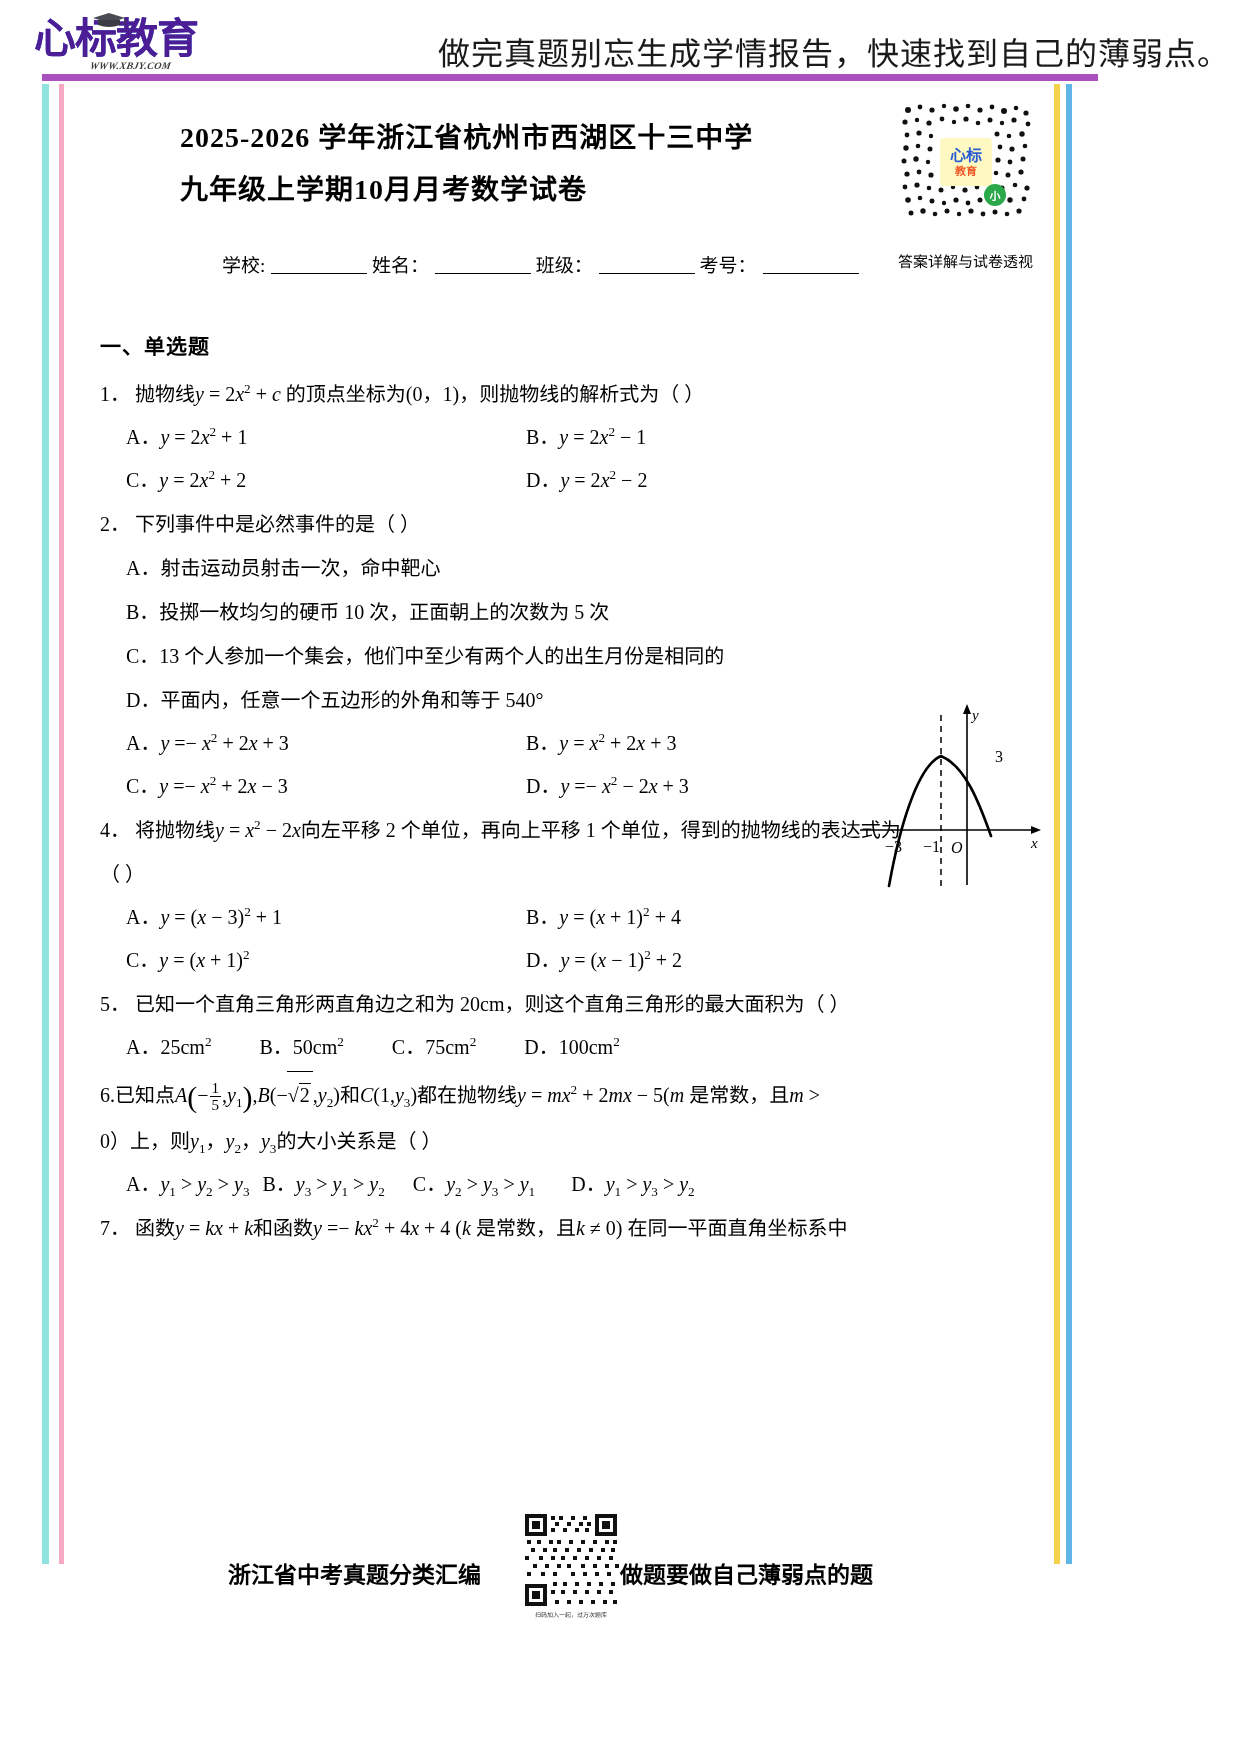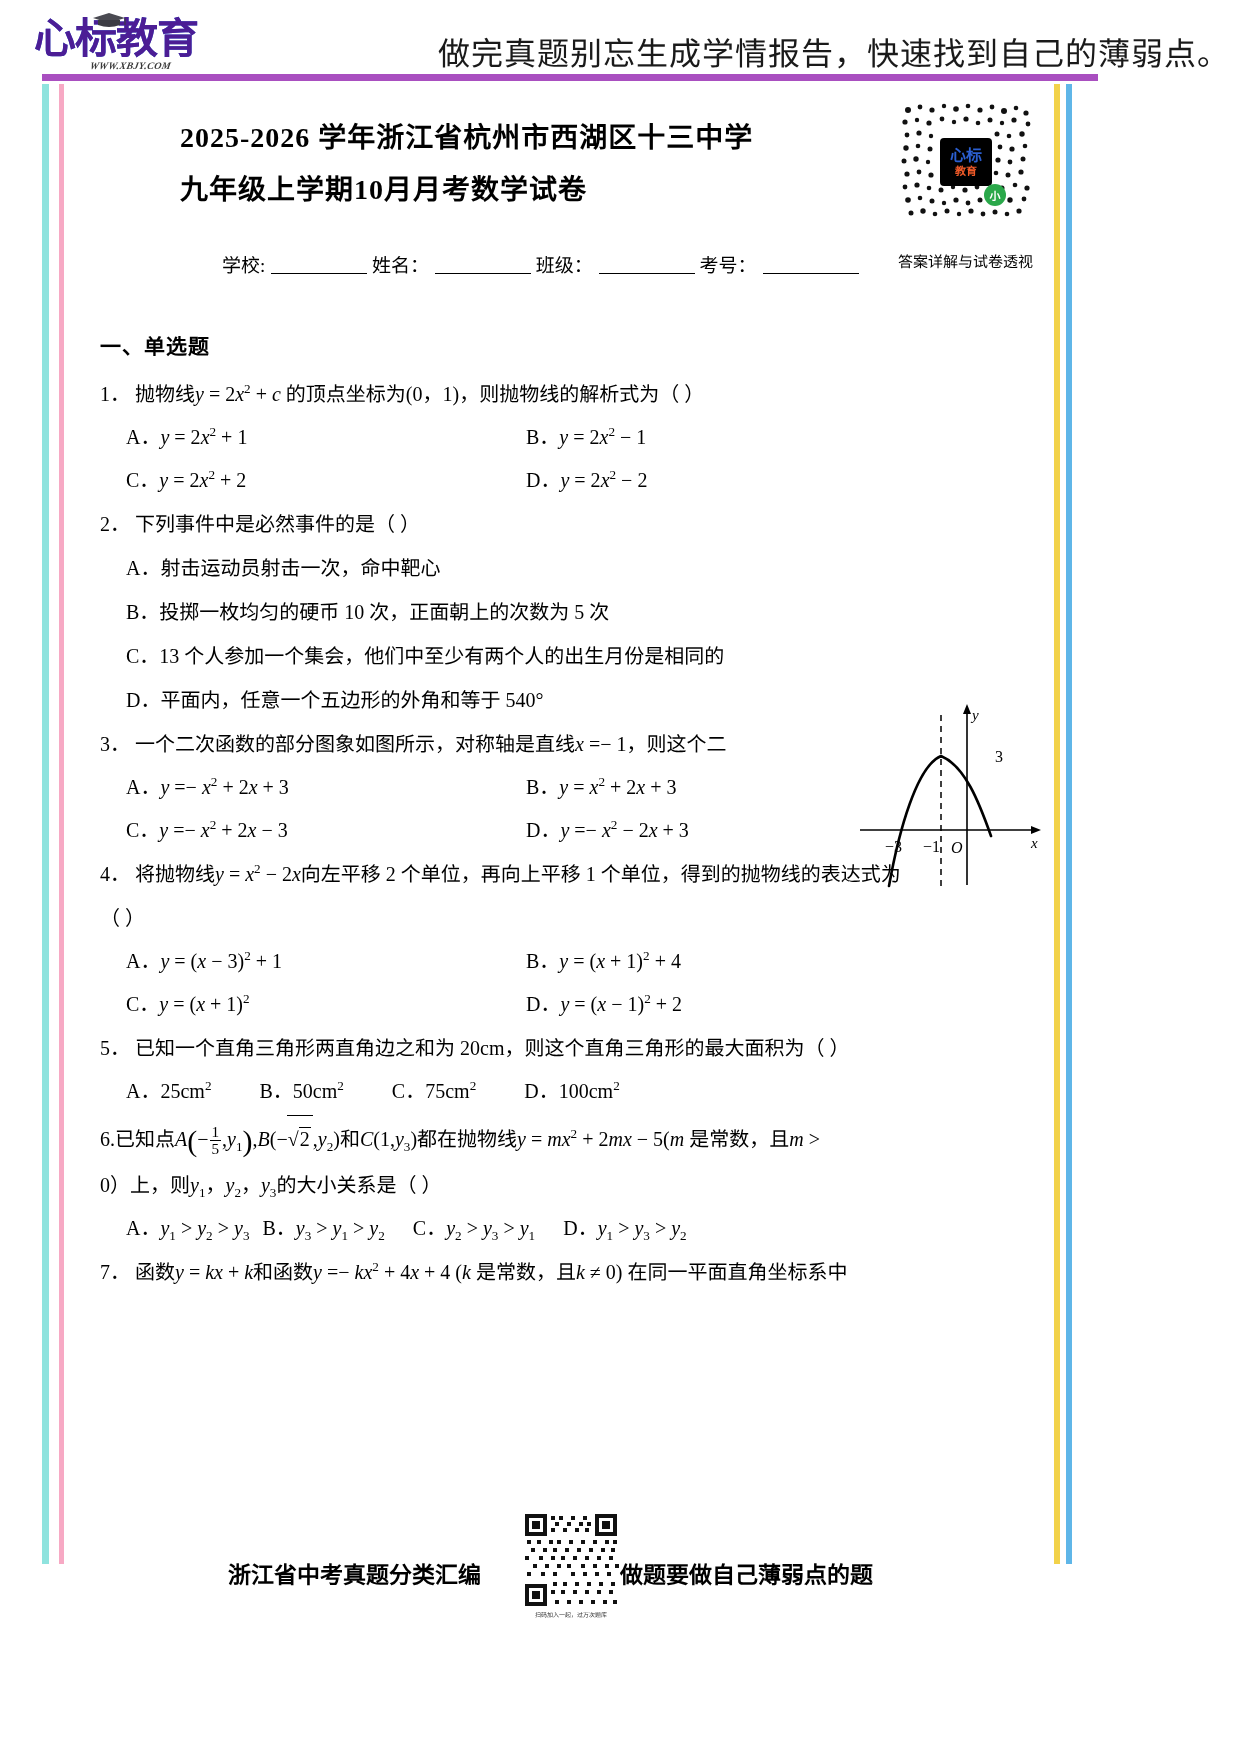--- a/index.html
+++ b/index.html
@@ -73,21 +73,21 @@
   }
   
   .qr-top{
     position:absolute;left:898px;top:100px;width:136px;height:124px;
   }
   .qr-top .qr-art{
     position:absolute;left:0;top:0;width:136px;height:124px;
   }
   .qr-center-logo{
     position:absolute;left:42px;top:38px;width:52px;height:48px;
-    background:#000000;border-radius:4px;
+    background:#fef9c3;border-radius:4px;
     display:flex;flex-direction:column;align-items:center;justify-content:center;
     line-height:1;
   }
   .qr-center-logo .l1{font-family:"Liberation Sans",sans-serif;font-size:16px;font-weight:bold;color:#2b5fd0;}
   .qr-center-logo .l2{font-family:"Liberation Sans",sans-serif;font-size:11px;font-weight:bold;color:#f05a28;margin-top:2px;}
   .qr-badge{
     position:absolute;left:86px;top:84px;width:22px;height:22px;border-radius:50%;
     background:#2aa84a;color:#fff;font-size:11px;font-family:"Liberation Sans",sans-serif;
     display:flex;align-items:center;justify-content:center;font-weight:bold;
   }
@@ -330,24 +330,20 @@
 
   <div class="q">
     <span>2．</span>
     <span>下列事件中是必然事件的是（        ）</span>
   </div>
   <div class="q indent">A．射击运动员射击一次，命中靶心</div>
   <div class="q indent">B．投掷一枚均匀的硬币 10 次，正面朝上的次数为 5 次</div>
   <div class="q indent">C．13 个人参加一个集会，他们中至少有两个人的出生月份是相同的</div>
   <div class="q indent">D．平面内，任意一个五边形的外角和等于 540°</div>
 
-  <div class="q">
-    <span>3．</span>
-    <span>一个二次函数的部分图象如图所示，对称轴是直线<i class="v">x</i> =− 1，则这个二</span>
-  </div>
   <div class="opts-row indent">
     <div class="opt w-half">A．<i class="v">y</i> =− <i class="v">x</i><sup>2</sup> + 2<i class="v">x</i> + 3</div>
     <div class="opt">B．<i class="v">y</i> = <i class="v">x</i><sup>2</sup> + 2<i class="v">x</i> + 3</div>
   </div>
   <div class="opts-row indent">
     <div class="opt w-half">C．<i class="v">y</i> =− <i class="v">x</i><sup>2</sup> + 2<i class="v">x</i> − 3</div>
     <div class="opt">D．<i class="v">y</i> =− <i class="v">x</i><sup>2</sup> − 2<i class="v">x</i> + 3</div>
   </div>
 
   <div class="q">
@@ -375,21 +371,21 @@
     <div class="opt">D．100cm<sup>2</sup></div>
   </div>
 
   <div class="q" style="line-height:46px;">
     <span>6.</span><span>已知点<i class="v">A</i><span class="bigparen">(</span>−<span class="frac"><span class="num">1</span><span class="den">5</span></span>,<i class="v">y</i><sub>1</sub><span class="bigparen">)</span>,<i class="v">B</i>(−<span class="sqrt">√<span style="border-top:1.2px solid #000;padding:0 1px;">2</span></span>,<i class="v">y</i><sub>2</sub>)和<i class="v">C</i>(1,<i class="v">y</i><sub>3</sub>)都在抛物线<i class="v">y</i> = <i class="v">mx</i><sup>2</sup> + 2<i class="v">mx</i> − 5(<i class="v">m</i> 是常数，且<i class="v">m</i> &gt;</span>
   </div>
   <div class="q">0）上，则<i class="v">y</i><sub>1</sub>，<i class="v">y</i><sub>2</sub>，<i class="v">y</i><sub>3</sub>的大小关系是（        ）</div>
   <div class="opts-row indent">
     <div class="opt" style="margin-right:13px;">A．<i class="v">y</i><sub>1</sub> &gt; <i class="v">y</i><sub>2</sub> &gt; <i class="v">y</i><sub>3</sub></div>
     <div class="opt" style="margin-right:28px;">B．<i class="v">y</i><sub>3</sub> &gt; <i class="v">y</i><sub>1</sub> &gt; <i class="v">y</i><sub>2</sub></div>
-    <div class="opt" style="margin-right:28px;">C．<i class="v">y</i><sub>2</sub> &gt; <i class="v">y</i><sub>3</sub> &gt; <i class="v">y</i><sub>1</sub></div>
+    <div class="opt" style="margin-right:36px;">C．<i class="v">y</i><sub>2</sub> &gt; <i class="v">y</i><sub>3</sub> &gt; <i class="v">y</i><sub>1</sub></div>
     <div class="opt">D．<i class="v">y</i><sub>1</sub> &gt; <i class="v">y</i><sub>3</sub> &gt; <i class="v">y</i><sub>2</sub></div>
   </div>
 
   <div class="q">
     <span>7．</span>
     <span>函数<i class="v">y</i> = <i class="v">kx</i> + <i class="v">k</i>和函数<i class="v">y</i> =− <i class="v">kx</i><sup>2</sup> + 4<i class="v">x</i> + 4 (<i class="v">k</i> 是常数，且<i class="v">k</i> ≠ 0) 在同一平面直角坐标系中</span>
   </div>
 
 </div>
 

